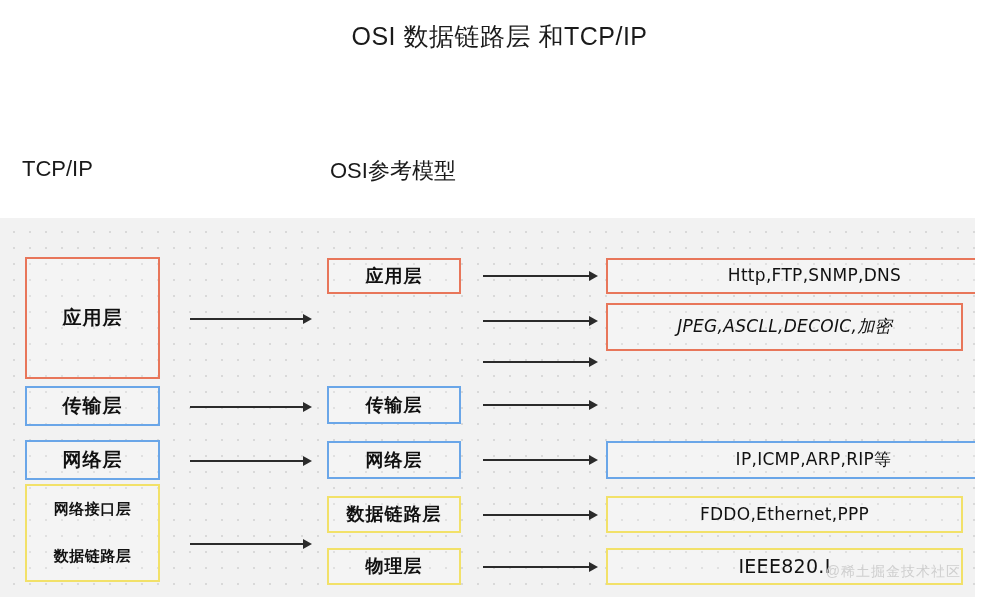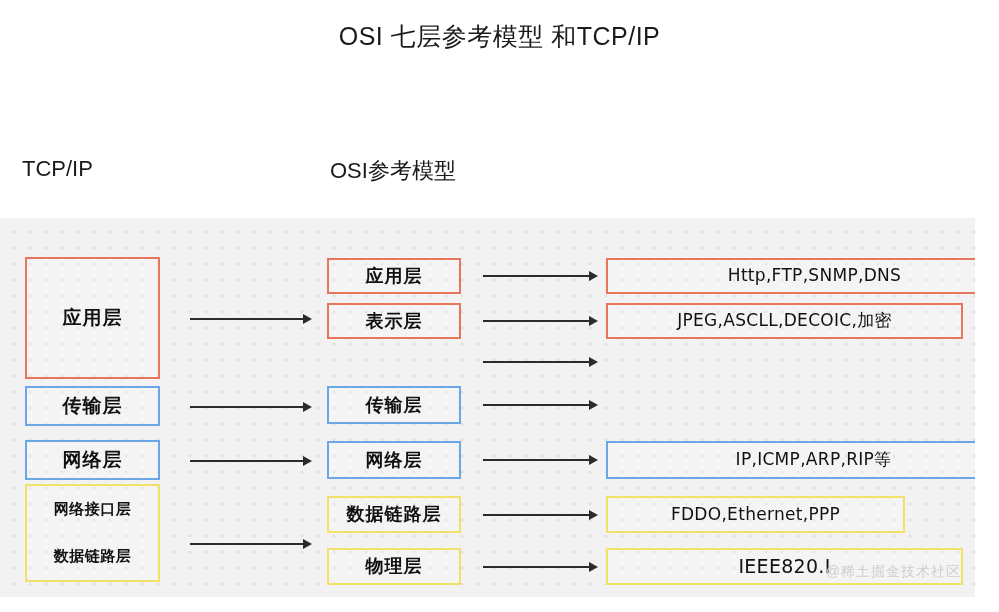--- a/index.html
+++ b/index.html
@@ -74,21 +74,21 @@
 
   
   #watermark{
     position:absolute;right:14px;bottom:16px;
     font-size:14px;color:#cfcfcf;letter-spacing:1px;white-space:nowrap;
   }
 </style>
 </head>
 <body>
 
-<div id="title">OSI 七层参考模型 和TCP/IP</div>
+<div id="title">OSI 数据链路层 和TCP/IP</div>
 
 <div class="col-head" id="head-tcpip">TCP/IP</div>
 <div class="col-head" id="head-osi">OSI参考模型</div>
 
 <div id="canvas">
   <div id="canvas-inner">
 
     <div class="box red lbox" style="left:25px;top:39px;width:135px;height:122px;">应用层</div>
 
     <div class="box blue lbox" style="left:25px;top:168px;width:135px;height:40px;">传输层</div>
@@ -111,21 +111,20 @@
     <div class="arrow" style="left:190px;top:237px;width:122px;">
       <div class="shaft" style="width:113px;"></div>
       <div class="head" style="left:113px;"></div>
     </div>
     <div class="arrow" style="left:190px;top:320px;width:122px;">
       <div class="shaft" style="width:113px;"></div>
       <div class="head" style="left:113px;"></div>
     </div>
 
     <div class="box red mbox" style="left:327px;top:40px;width:134px;height:36px;">应用层</div>
-    <div class="box red mbox" style="left:327px;top:85px;width:134px;height:36px;">表示层</div>
     <div class="box blue mbox" style="left:327px;top:168px;width:134px;height:38px;">传输层</div>
     <div class="box blue mbox" style="left:327px;top:223px;width:134px;height:38px;">网络层</div>
     <div class="box yellow mbox" style="left:327px;top:278px;width:134px;height:37px;">数据链路层</div>
     <div class="box yellow mbox" style="left:327px;top:330px;width:134px;height:37px;">物理层</div>
 
     <div class="arrow" style="left:483px;top:52px;width:115px;">
       <div class="shaft" style="width:106px;"></div>
       <div class="head" style="left:106px;"></div>
     </div>
     <div class="arrow" style="left:483px;top:97px;width:115px;">
@@ -147,22 +146,22 @@
     <div class="arrow" style="left:483px;top:291px;width:115px;">
       <div class="shaft" style="width:106px;"></div>
       <div class="head" style="left:106px;"></div>
     </div>
     <div class="arrow" style="left:483px;top:343px;width:115px;">
       <div class="shaft" style="width:106px;"></div>
       <div class="head" style="left:106px;"></div>
     </div>
 
     <div class="box red rbox" style="left:606px;top:40px;width:417px;height:36px;">Http,FTP,SNMP,DNS</div>
-    <div class="box red rbox" style="left:606px;top:85px;width:357px;height:36px;">JPEG,ASCLL,DECOIC,加密</div>
+    <div class="box red rbox" style="left:606px;top:85px;width:357px;height:48px;font-style:italic;">JPEG,ASCLL,DECOIC,加密</div>
     <div class="box blue rbox" style="left:606px;top:223px;width:415px;height:38px;">IP,ICMP,ARP,RIP等</div>
-    <div class="box yellow rbox" style="left:606px;top:278px;width:299px;height:37px;">FDDO,Ethernet,PPP</div>
+    <div class="box yellow rbox" style="left:606px;top:278px;width:357px;height:37px;">FDDO,Ethernet,PPP</div>
     <div class="box yellow rbox" style="left:606px;top:330px;width:357px;height:37px;font-size:19px;">IEEE820.I</div>
 
     <div id="watermark">@稀土掘金技术社区</div>
 
   </div>
   <div id="canvas-right-pad"></div>
 </div>
 
 </body></html>

